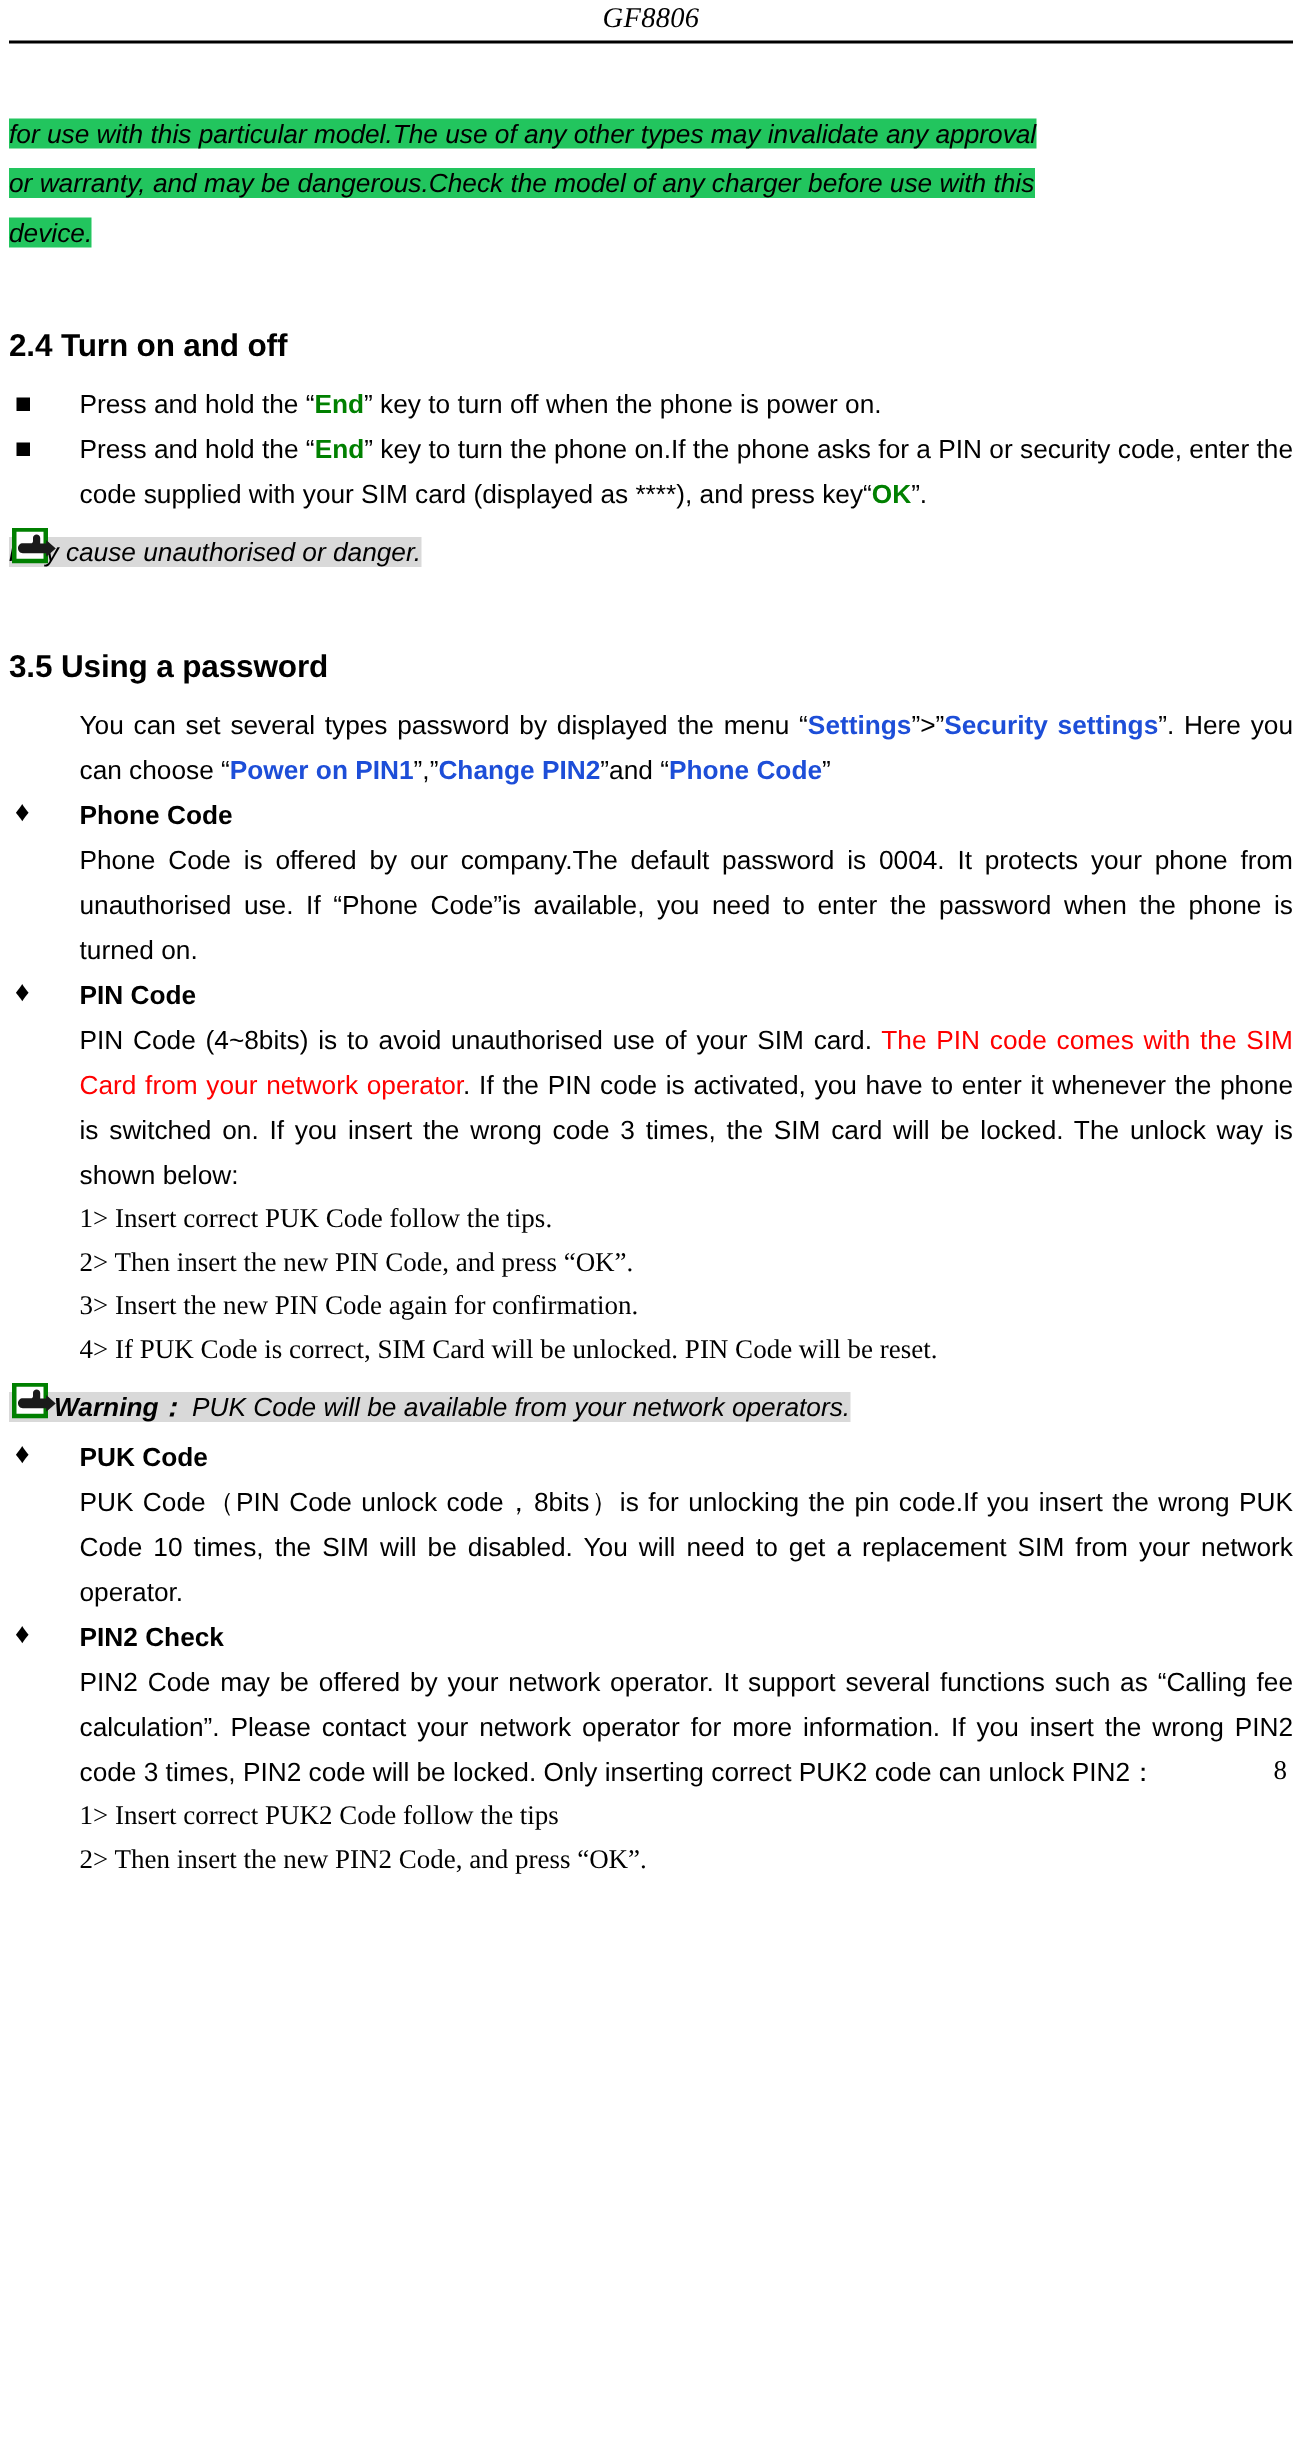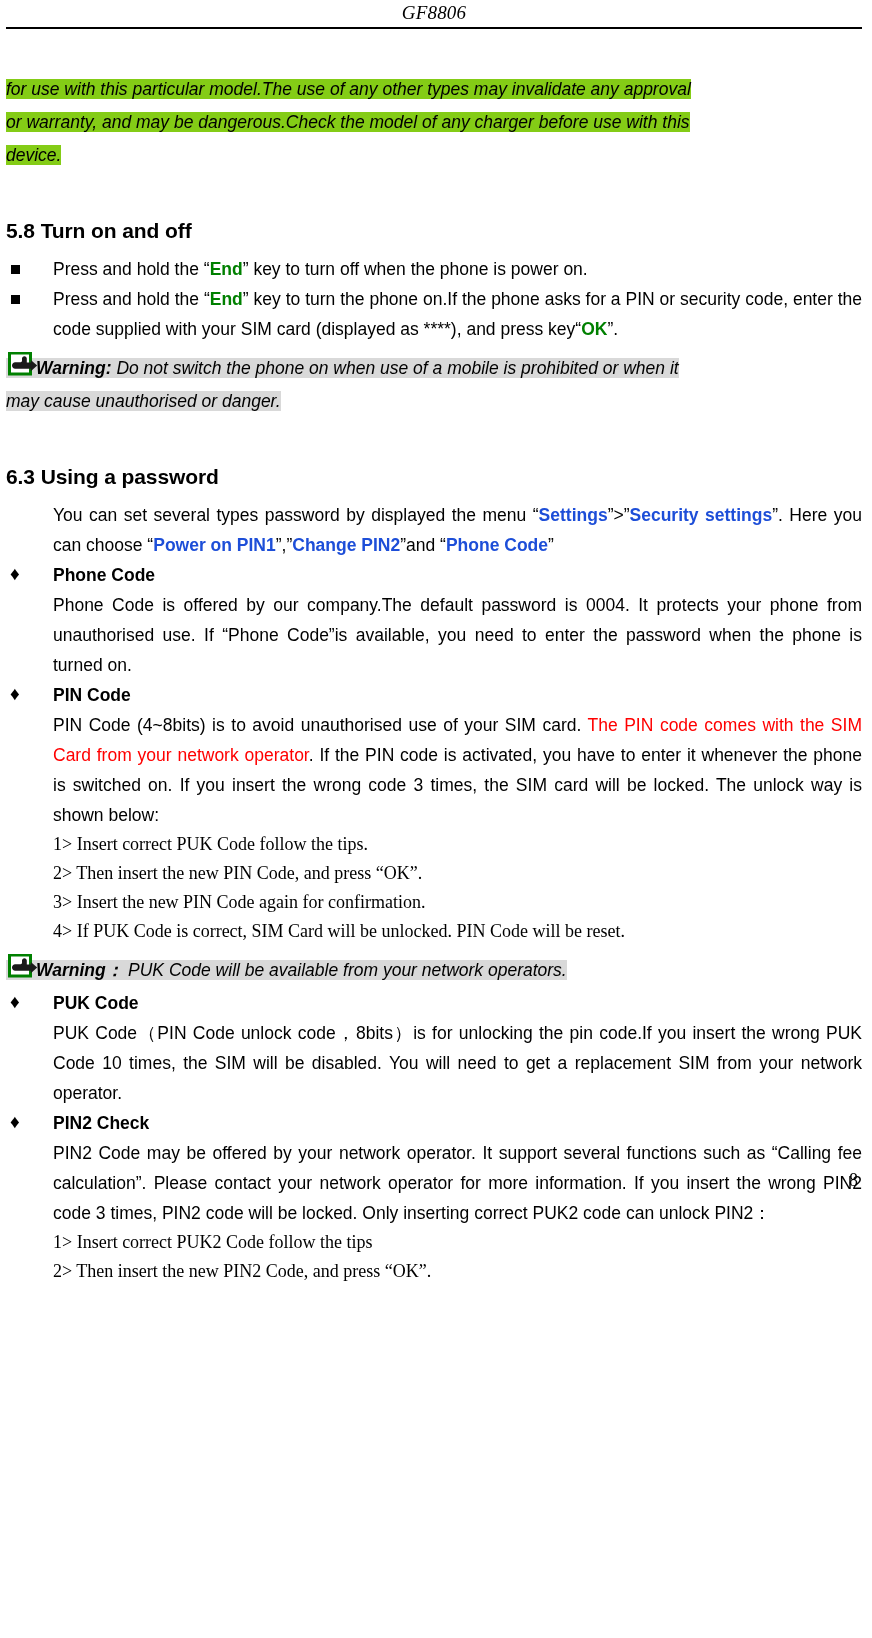--- a/index.html
+++ b/index.html
@@ -47,21 +47,21 @@
   
   .hl-para {
     font-family: "Liberation Sans", sans-serif;
     font-style: italic;
     font-size: 17.5px;
     line-height: 33px;
     text-align: justify;
     text-justify: inter-word;
   }
   .hl-para span.hl {
-    background: #84cc16;
+    background: #22c55e;
     box-decoration-break: clone;
     -webkit-box-decoration-break: clone;
   }
 
   
   h2.section {
     font-size: 21px;
     font-weight: bold;
     margin: 0;
     padding: 0;
@@ -192,52 +192,49 @@
   <div class="gap-lg"></div>
 
   <div class="hl-para">
     <span class="hl">for use with this particular model.The use of any other types may invalidate any approval</span><br>
     <span class="hl">or warranty, and may be dangerous.Check the model of any charger before use with this</span><br>
     <span class="hl">device.</span>
   </div>
 
   <div class="gap-lg"></div>
 
-  <h2 class="section">5.8 Turn on and off</h2>
+  <h2 class="section">2.4 Turn on and off</h2>
 
   <div class="gap-xs"></div>
 
   <div class="sq-item">
     <span class="sq-marker"></span><span>Press and hold the “</span><span class="c-green">End</span><span>” key to turn off when the phone is power on.</span>
   </div>
 
   <div class="sq-item">
     <span class="sq-marker"></span><span>Press and hold the “</span><span class="c-green">End</span><span>” key to turn the phone on.If the phone asks for a PIN or security code, enter the code supplied with your SIM card (displayed as ****), and press key“</span><span class="c-green">OK</span><span>”.</span>
   </div>
 
   <div class="gap-xs"></div>
 
   <div class="warn-block">
     <svg class="warn-icon" viewBox="0 0 30 28">
       <rect x="1.5" y="1" width="21" height="21" fill="#ffffff" stroke="#008000" stroke-width="3"></rect>
       <path d="M4 13.5 C4 11.6 5.4 10.2 7.2 10.2 L12.6 10.2 C13.4 10.2 14 9.6 14 8.8 L14 6.6
                C14 5.3 15.1 4.3 16.4 4.3 C17.7 4.3 18.8 5.3 18.8 6.6 L18.8 10.4 L22.8 10.4
                L22.8 8.0 L29.2 13.6 L22.8 19.2 L22.8 16.8 L7.2 16.8 C5.4 16.8 4 15.4 4 13.5 Z" fill="#1a1a1a"></path>
     </svg>
-    <div class="warn-line">
-      <span class="hl"><span class="lead-pad"></span><span class="warn-word">Warning:</span> <span>Do not switch the phone on when use of a mobile is prohibited or when it</span></span>
-    </div>
     <div class="warn-cont">
       <span class="hl">may cause unauthorised or danger.</span>
     </div>
   </div>
 
   <div class="gap-lg"></div>
 
-  <h2 class="section">6.3 Using a password</h2>
+  <h2 class="section">3.5 Using a password</h2>
 
   <div class="gap-xs"></div>
 
   <div class="indent-para">
     <span>You can set several types password by displayed the menu “</span><span class="c-blue">Settings</span><span>”&gt;”</span><span class="c-blue">Security settings</span><span>”. Here you can choose “</span><span class="c-blue">Power on PIN1</span><span>”,”</span><span class="c-blue">Change PIN2</span><span>”and “</span><span class="c-blue">Phone Code</span><span>”</span>
   </div>
 
   <div class="dia-head">
     <span class="dia-marker">♦</span><span>Phone Code</span>
   </div>

